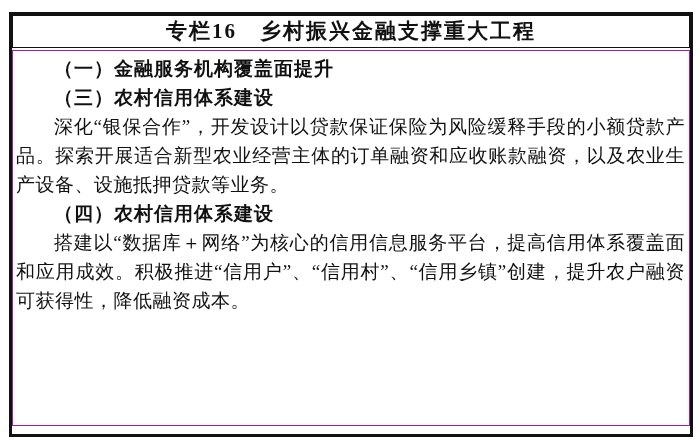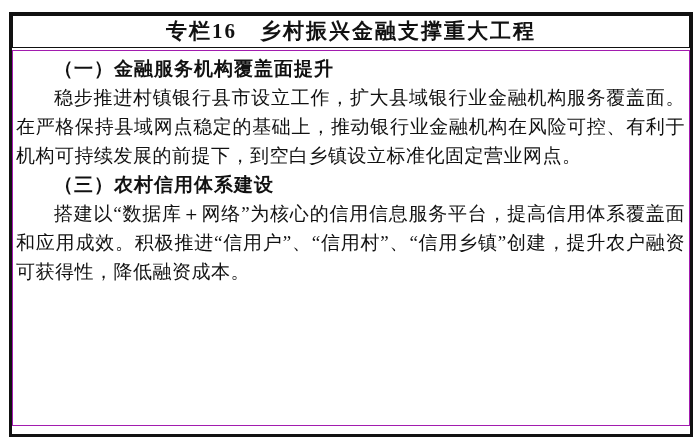--- a/index.html
+++ b/index.html
@@ -65,28 +65,29 @@
 </head>
 <body>
 
 <div class="panel">
   <div class="title-row">专栏16　乡村振兴金融支撑重大工程</div>
 
   <div class="body-box">
 
     <div class="section">
       <div class="section-heading">（一）金融服务机构覆盖面提升</div>
-      <p class="section-body">稳步推进村镇银行县市设立工作，扩大县域银行业金融机构服务覆盖面。在严格保持县域网点稳定的基础上，推动银行业金融机构在风险可控、有利于机构可持续发展的前提下，到空白乡镇设立标准化固定营业网点。</p>
     </div>
 
     <div class="section">
     </div>
 
     <div class="section">
       <div class="section-heading">（三）农村信用体系建设</div>
+      <p class="section-body">深化“银保合作”，开发设计以贷款保证保险为风险缓释手段的小额贷款产品。探索开展适合新型农业经营主体的订单融资和应收账款融资，以及农业生产设备、设施抵押贷款等业务。</p>
     </div>
 
     <div class="section">
+      <div class="section-heading">（四）农村信用体系建设</div>
       <p class="section-body">搭建以“数据库＋网络”为核心的信用信息服务平台，提高信用体系覆盖面和应用成效。积极推进“信用户”、“信用村”、“信用乡镇”创建，提升农户融资可获得性，降低融资成本。</p>
     </div>
 
   </div>
 </div>
 
 </body></html>

